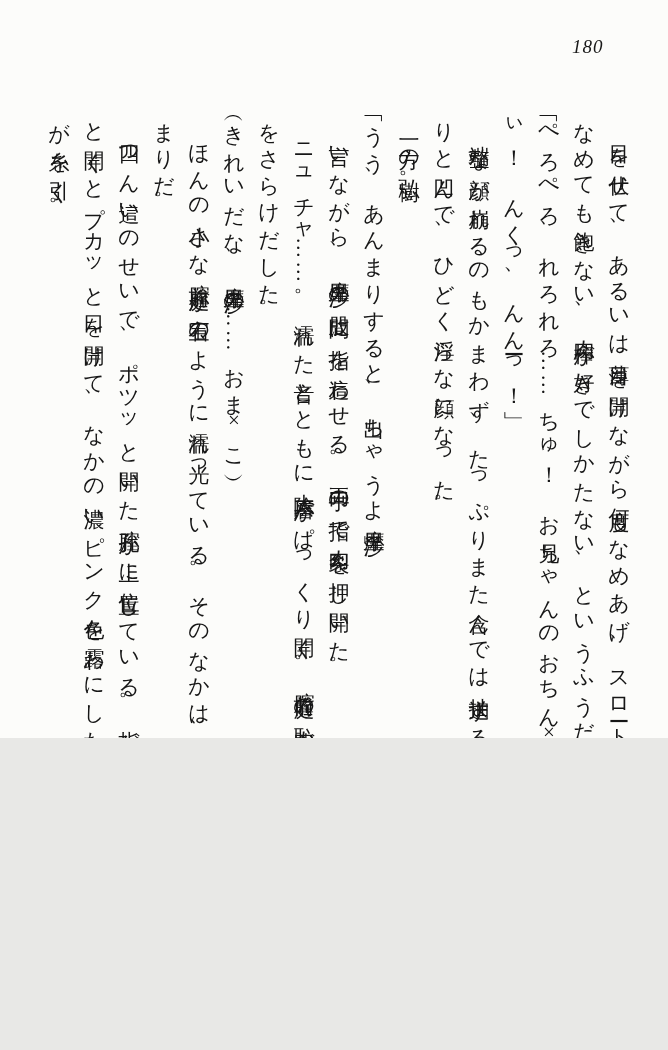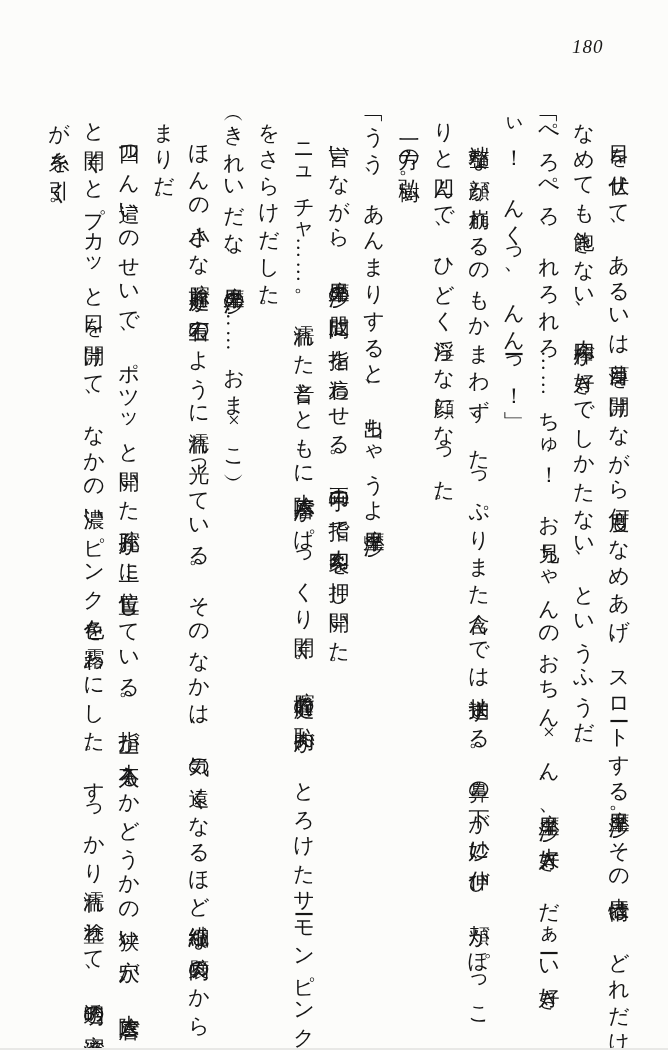--- a/index.html
+++ b/index.html
@@ -3,21 +3,21 @@
 <meta charset="utf-8">
 <style>
   html, body {
     margin: 0;
     padding: 0;
     background: #e8e8e6;
   }
   .page {
     position: relative;
     width: 668px;
-    height: 1048px;
+    height: 738px;
     margin: 0 auto;
     background: #fcfcfa;
     overflow: hidden;
     font-family: "Liberation Serif", "DejaVu Serif", serif;
     color: #161616;
   }
   .page-number {
     position: absolute;
     top: 36px;
     left: 572px;

